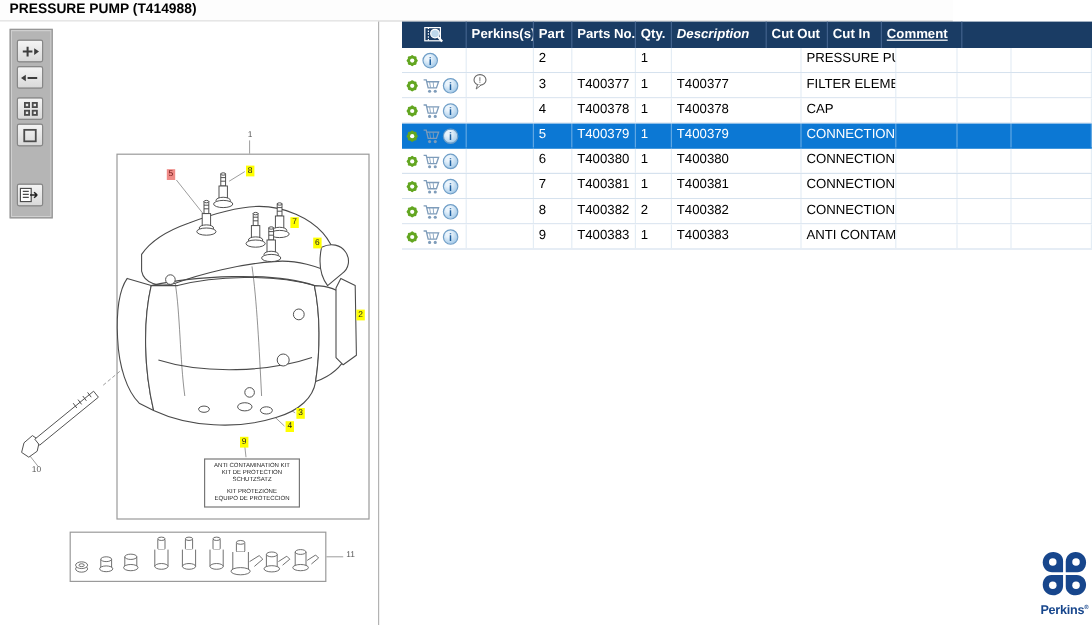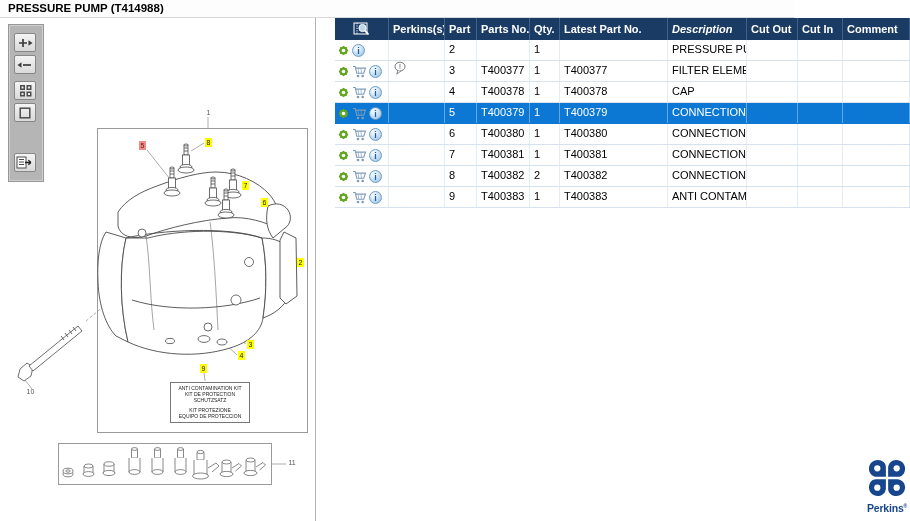--- a/index.html
+++ b/index.html
@@ -292,25 +292,24 @@
           <rect x="1" y="1" width="13" height="11" fill="none" stroke="#fff" stroke-width="1"></rect>
           <line x1="4" y1="1" x2="4" y2="12" stroke="#fff" stroke-width="1" stroke-dasharray="1.2,1.2"></line>
           <circle cx="9.5" cy="6" r="3.6" fill="#bdd7ea" stroke="#fff" stroke-width="1"></circle>
           <line x1="12" y1="8.7" x2="15.5" y2="12.5" stroke="#fff" stroke-width="1.8"></line>
         </svg>
       </div>
       <div class="hcell" style="width: 56px;">Perkins(s)</div>
       <div class="hcell" style="width: 32px;">Part</div>
       <div class="hcell" style="width: 53px;">Parts No.</div>
       <div class="hcell" style="width: 30px;">Qty.</div>
-      <div class="hcell" style="width: 108px;">Latest Part No.</div>
       <div class="hcell" style="width: 79px; font-style: italic;">Description</div>
       <div class="hcell" style="width: 51px; text-align: center;">Cut Out</div>
       <div class="hcell" style="width: 45px;">Cut In</div>
-      <div class="hcell" style="width: 67px;">Comment</div>
+      <div class="hcell" style="width: 67px; text-decoration: underline;">Comment</div>
     </div>
   <div id="tbody">
       <div class="trow">
         <div class="tcell icons" style="width:54px">
           <svg width="13" height="13" viewBox="0 0 14 14">
             <rect x="3.1" y="3.1" width="7.8" height="7.8" rx="1.2" fill="#63a621"></rect>
             <rect x="3.1" y="3.1" width="7.8" height="7.8" rx="1.2" fill="#63a621" transform="rotate(45 7 7)"></rect>
             <circle cx="7" cy="7" r="1.9" fill="#fff"></circle>
           </svg>
           <span class="info-badge">i</span>

